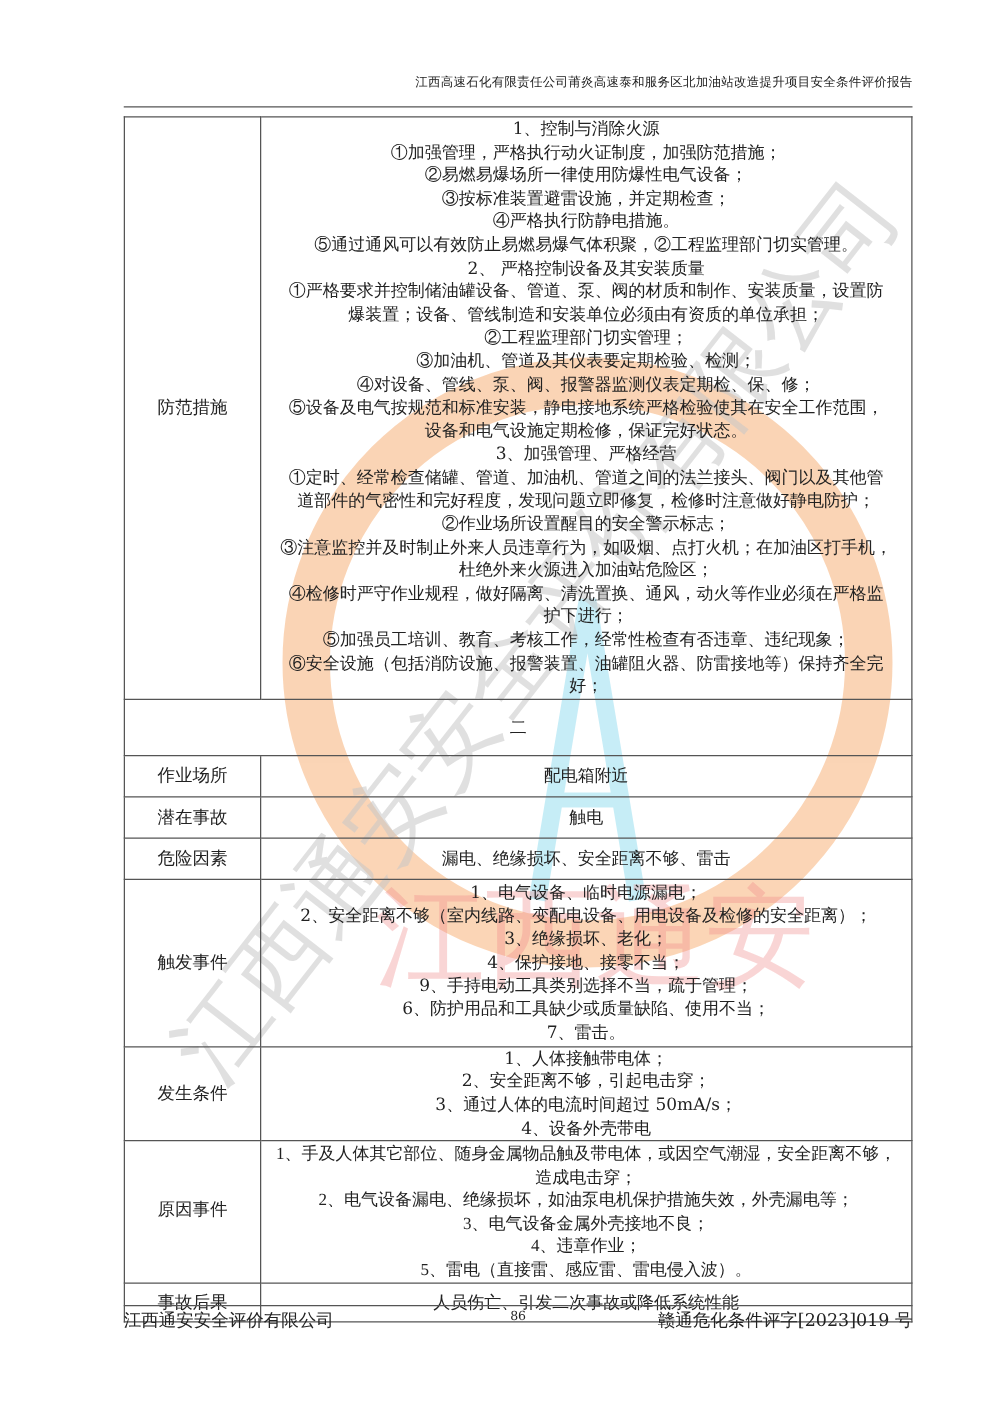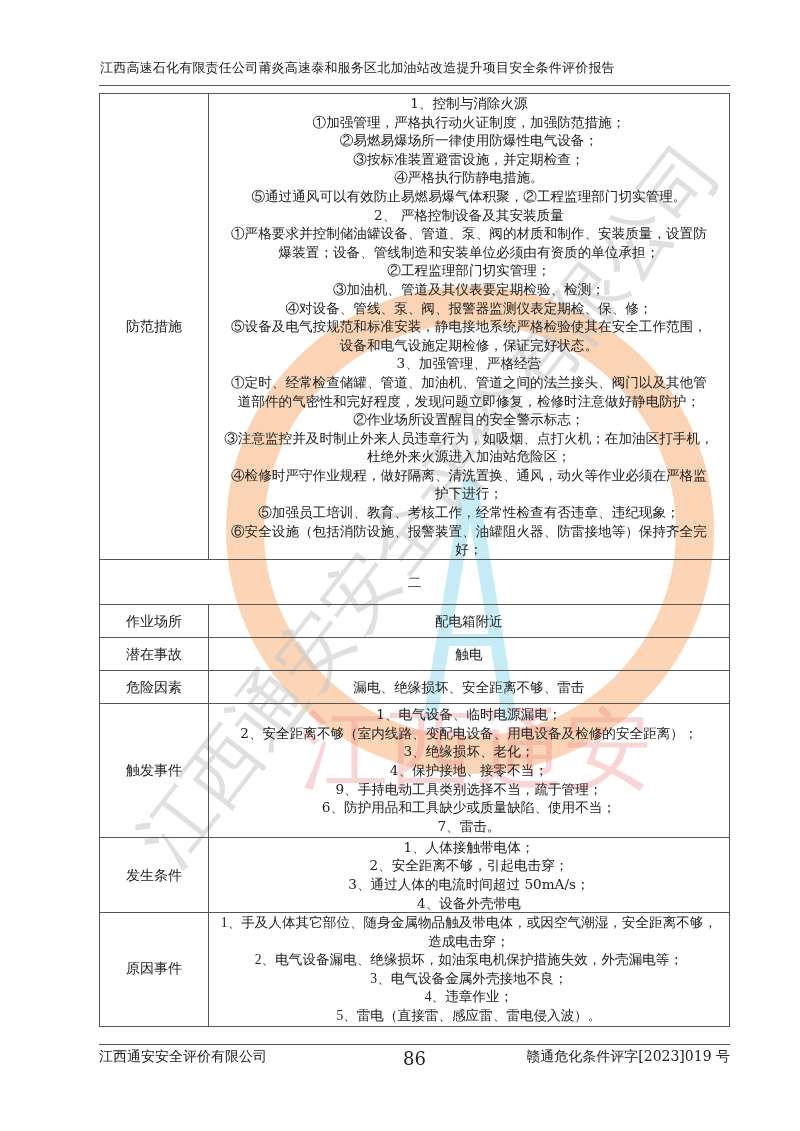--- a/index.html
+++ b/index.html
@@ -1,37 +1,37 @@
 <!DOCTYPE html>
 <html><head>
 <meta charset="utf-8">
 <style>
   html, body { margin:0; padding:0; background:#ffffff; }
   body { width:800px; height:1131px; position:relative; overflow:hidden;
          font-family:"DejaVu Serif","Liberation Serif",serif; color:#222; }
-  .header-title { position:absolute; left:100px; top:59px; width:630px; text-align:left;
-         font-size:13px; letter-spacing:0.2px; color:#222; }
+  .header-title { position:absolute; left:100px; top:59px; width:630px; text-align:right;
+         font-size:10px; letter-spacing:0.2px; color:#222; }
   .header-rule { position:absolute; left:99px; top:85px; width:631px; height:1px; background:#555; }
   table.main { position:absolute; left:99px; top:93px; width:631px; border-collapse:collapse;
          font-size:13.6px; line-height:18.6px; }
   table.main td { border:1px solid #555; padding:0 12px; text-align:center; vertical-align:middle; }
   td.label { width:116px; font-size:14px; }
   td.content { }
   .line { display:block; white-space:nowrap; }
   tr.r-measures td { height:456px; }
   tr.r-sep td { height:44px; }
   tr.r-single td { height:32px; }
   tr.r-trigger td { height:133px; }
   tr.r-cond td { height:74px; }
   tr.r-cause td { height:113px;font-family:Liberation Serif, serif; }
   tr.r-consequence td { height:30px; }
   .footer-rule { position:absolute; left:99px; top:1044px; width:631px; height:1px; background:#555; }
   .footer { position:absolute; left:99px; top:1048px; width:631px; font-size:14px; }
   .footer .left { position:absolute; left:0; }
-  .footer .center { position:absolute; left:0; width:631px; text-align:center; font-size:18px; top:0; }
+  .footer .center { position:absolute; left:0; width:631px; text-align:center; font-size:10px; top:0; }
   .footer .right { position:absolute; right:0; }
   .watermark { position:absolute; left:0; top:0; width:800px; height:1131px; pointer-events:none; }
 </style>
 </head>
 <body>
 
 <svg class="watermark" viewBox="0 0 800 1131" xmlns="http://www.w3.org/2000/svg">
   <g opacity="0.55">
     <circle cx="470" cy="530" r="225" fill="none" stroke="#f7b27a" stroke-width="38"></circle>
     <rect x="200" y="300" width="540" height="140" fill="#ffffff" opacity="0"></rect>
@@ -119,20 +119,24 @@
     <td class="label">原因事件</td>
     <td>
       <span class="line">1、手及人体其它部位、随身金属物品触及带电体，或因空气潮湿，安全距离不够，</span>
       <span class="line">造成电击穿；</span>
       <span class="line">2、电气设备漏电、绝缘损坏，如油泵电机保护措施失效，外壳漏电等；</span>
       <span class="line">3、电气设备金属外壳接地不良；</span>
       <span class="line">4、违章作业；</span>
       <span class="line">5、雷电（直接雷、感应雷、雷电侵入波）。</span>
     </td>
   </tr>
+  <tr class="r-consequence">
+    <td class="label">事故后果</td>
+    <td>人员伤亡、引发二次事故或降低系统性能</td>
+  </tr>
 </tbody>
   </table>
 
 <div class="footer-rule"></div>
 <div class="footer">
   <span class="left">江西通安安全评价有限公司</span>
   <span class="center">86</span>
   <span class="right">赣通危化条件评字[2023]019 号</span>
 </div>
 

